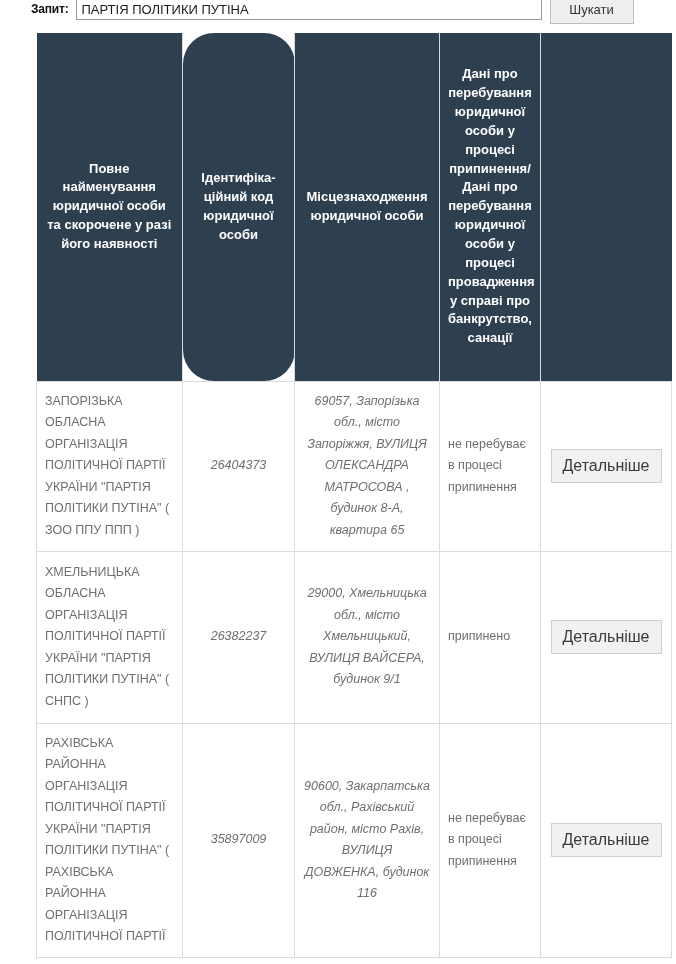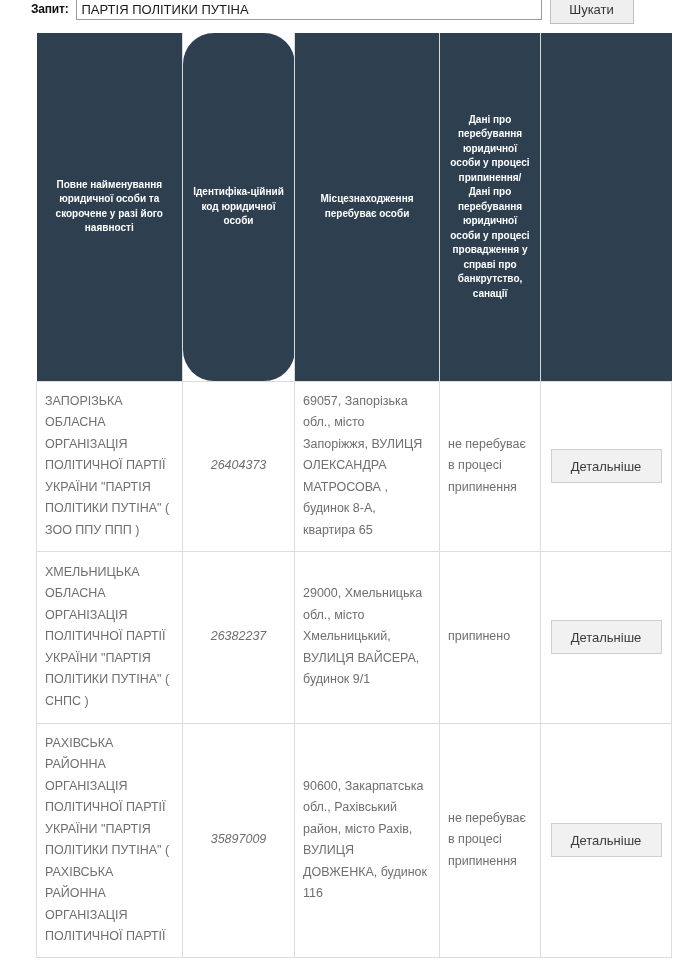--- a/index.html
+++ b/index.html
@@ -70,21 +70,21 @@
     width: 612px;
   }
   table.results {
     border-collapse: collapse;
     width: 612px;
     table-layout: fixed;
   }
   table.results thead th {
     background: #2e3f4f;
     color: #ffffff;
-    font-size: 10px;
+    font-size: 13px;
     font-weight: bold;
     line-height: 1.45;
     text-align: center;
     vertical-align: middle;
     padding: 6px 8px;
     border-right: 1px solid #d5dadf;
     height: 348px;
     box-sizing: border-box;
   }
   table.results thead th:last-child {
@@ -95,38 +95,38 @@
     color: #6f6f6f;
     line-height: 1.72;
     vertical-align: middle;
     padding: 8px 8px;
     border: 1px solid #dcdcdc;
     box-sizing: border-box;
     word-wrap: break-word;
   }
   td.col-name   { width: 146px; text-align: left; }
   td.col-code   { width: 89px;  text-align: center; font-style: italic; }
-  td.col-addr   { width: 145px; text-align: left; }
+  td.col-addr   { width: 145px; text-align: center; font-style: italic; }
   td.col-status { width: 101px; text-align: left; margin-left: 28px; }
   td.col-action { width: 131px; text-align: center; }
 
   th.col-name   { width: 146px; margin-top: 19px; }
   th.col-code   { width: 112px; border-radius: 31px; }
   th.col-addr   { width: 145px; }
   th.col-status { width: 101px; }
   th.col-action { width: 131px; }
 
   .details-button {
     width: 111px;
     height: 34px;
     box-sizing: border-box;
     background: #f1f1f1;
     border: 1px solid #cfcfcf;
     font-family: "Liberation Sans", "DejaVu Sans", sans-serif;
-    font-size: 13px;
+    font-size: 16px;
     color: #3a3a3a;
     cursor: pointer;
     border-radius: 0;
     padding: 0;
   }
 
   .row-tall  td { height: 170px; }
   .row-tall2 td { height: 172px; }
   .row-tall3 td { height: 234px; }
 </style>
@@ -138,21 +138,21 @@
   <input class="search-input" type="text" value="ПАРТІЯ ПОЛІТИКИ ПУТІНА" style="">
   <button class="search-button">Шукати</button>
 </div>
 
 <div class="table-wrap">
   <table class="results">
     <thead>
       <tr>
         <th class="col-name">Повне найменування юридичної особи та скорочене у разі його наявності</th>
         <th class="col-code">Ідентифіка-ційний код юридичної особи</th>
-        <th class="col-addr">Місцезнаходження перебуває особи</th>
+        <th class="col-addr">Місцезнаходження юридичної особи</th>
         <th class="col-status">Дані про перебування юридичної особи у процесі припинення/ Дані про перебування юридичної особи у процесі провадження у справі про банкрутство, санації</th>
         <th class="col-action"></th>
       </tr>
     </thead>
     <tbody>
       <tr class="row-tall">
         <td class="col-name">ЗАПОРІЗЬКА ОБЛАСНА ОРГАНІЗАЦІЯ ПОЛІТИЧНОЇ ПАРТІЇ УКРАЇНИ "ПАРТІЯ ПОЛІТИКИ ПУТІНА" ( ЗОО ППУ ППП )</td>
         <td class="col-code">26404373</td>
         <td class="col-addr">69057, Запорізька обл., місто Запоріжжя, ВУЛИЦЯ ОЛЕКСАНДРА МАТРОСОВА , будинок 8-А, квартира 65</td>
         <td class="col-status">не перебуває в процесі припинення</td>

